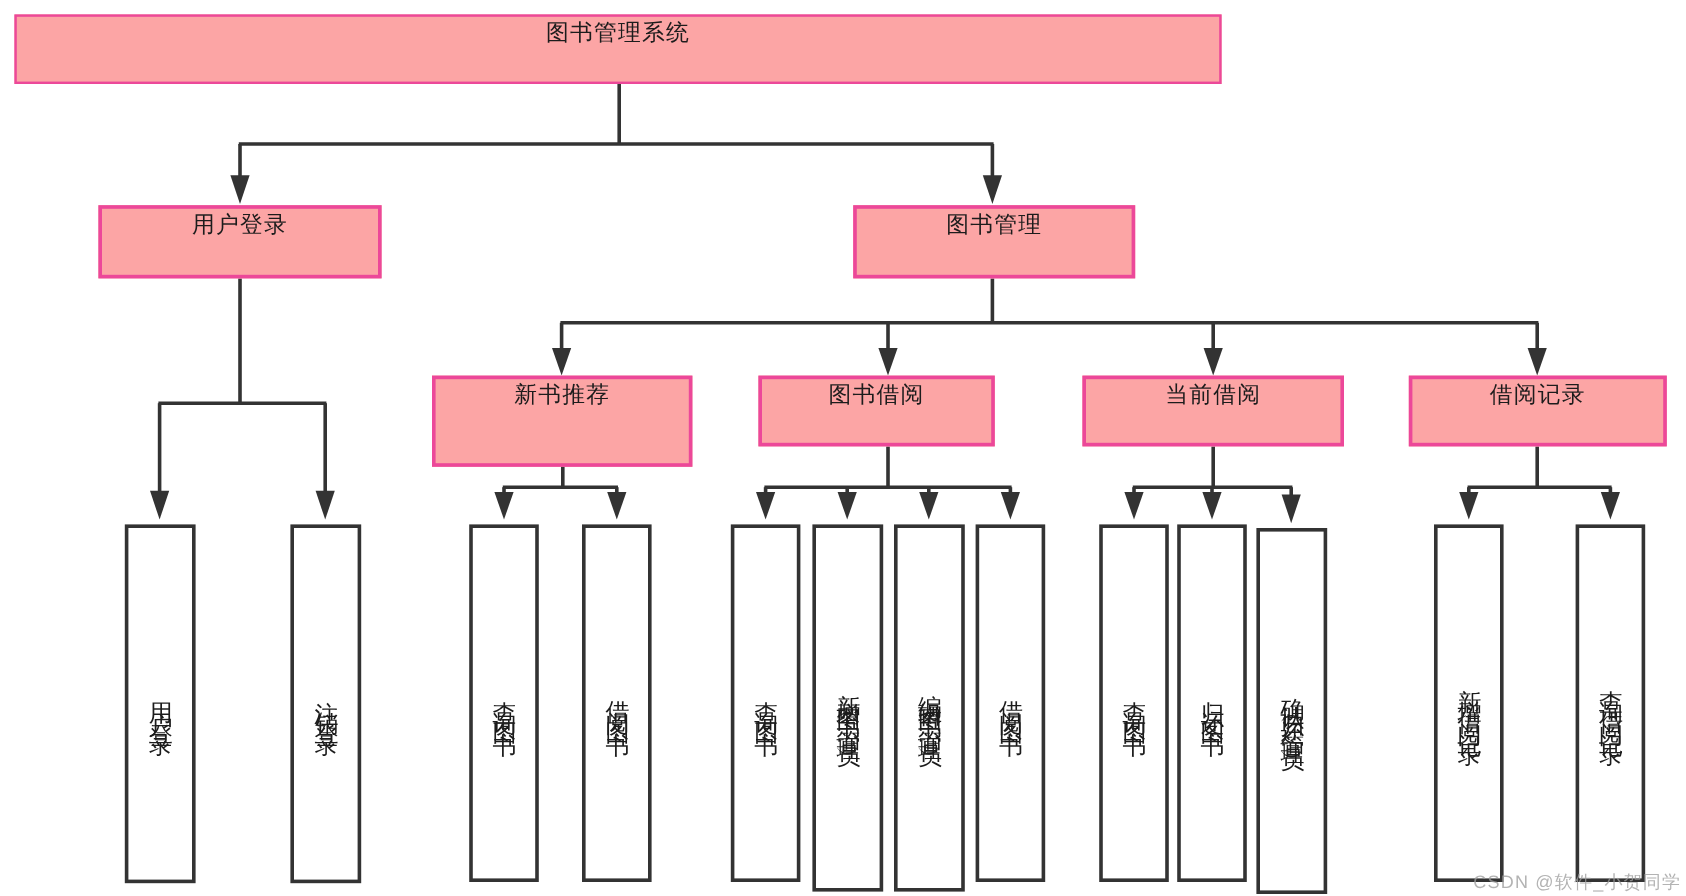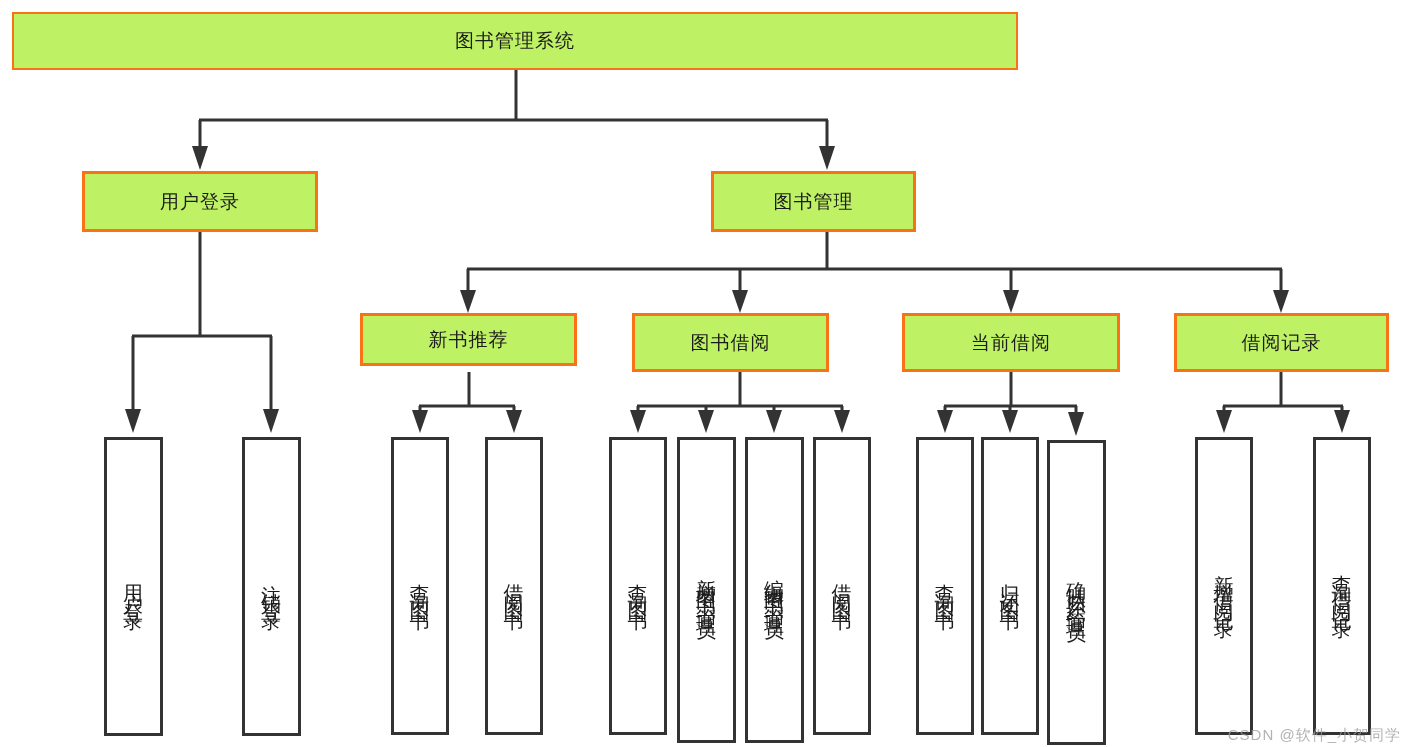--- a/index.html
+++ b/index.html
@@ -13,24 +13,23 @@
   }
   #connectors {
     position: absolute;
     left: 0; top: 0;
     width: 1405px; height: 747px;
     pointer-events: none;
   }
   .box {
     position: absolute;
     box-sizing: border-box;
-    background: #bef264;
-    border: 3px solid #f97316;
+    background: #fca5a5;
+    border: 3px solid #ec4899;
     display: flex;
-    align-items: center;
     justify-content: center;
     color: #1c1c1c;
     font-size: 19px;
     letter-spacing: 1px;
     z-index: 2;
   }
   .box.root { border-width: 2px; }
   .vbox {
     position: absolute;
     box-sizing: border-box;
@@ -130,25 +129,25 @@
     </g>
   </svg>
 
   <div class="box root" style="left:12px; top:12px; width:1006px; height:58px;">
     <span>图书管理系统</span>
   </div>
 
   <div class="box" style="left:82px; top:171px; width:236px; height:61px;">
     <span>用户登录</span>
   </div>
-  <div class="box" style="left:711px; top:171px; width:205px; height:61px;">
+  <div class="box" style="left:711px; top:171px; width:235px; height:61px;">
     <span>图书管理</span>
   </div>
 
-  <div class="box" style="left:360px; top:313px; width:217px; height:53px;">
+  <div class="box" style="left:360px; top:313px; width:217px; height:76px;">
     <span>新书推荐</span>
   </div>
   <div class="box" style="left:632px; top:313px; width:197px; height:59px;">
     <span>图书借阅</span>
   </div>
   <div class="box" style="left:902px; top:313px; width:218px; height:59px;">
     <span>当前借阅</span>
   </div>
   <div class="box" style="left:1174px; top:313px; width:215px; height:59px;">
     <span>借阅记录</span>

